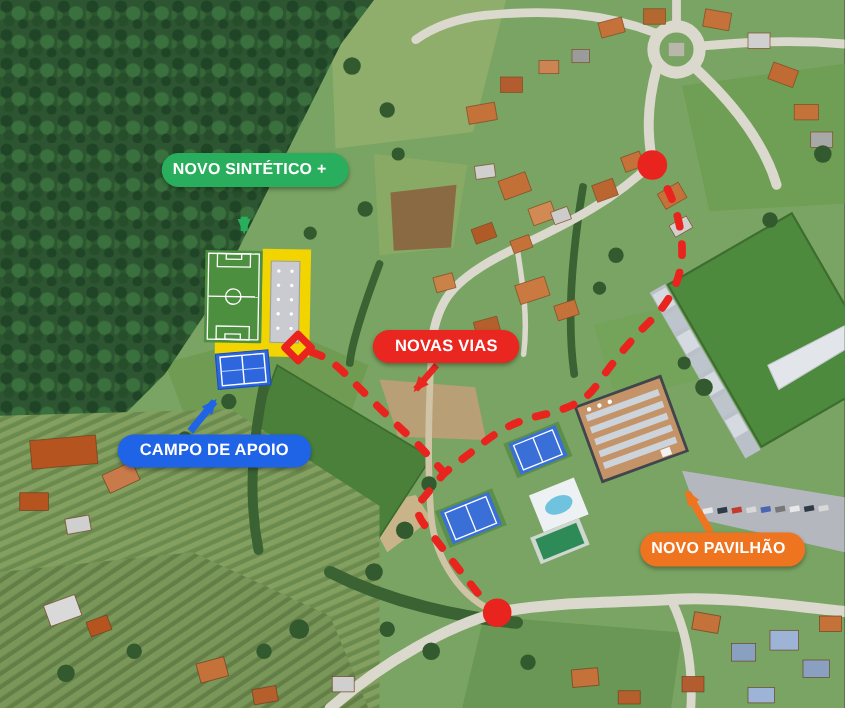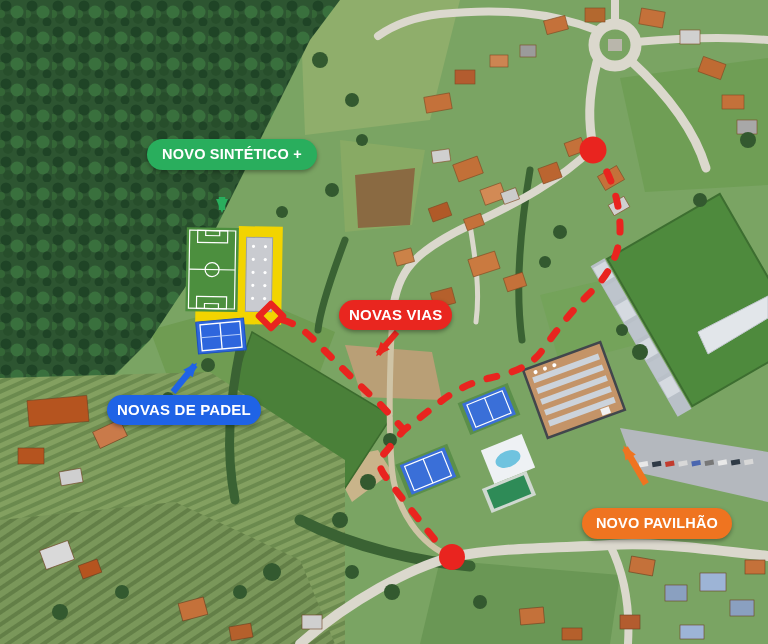--- a/index.html
+++ b/index.html
@@ -2,26 +2,26 @@
 <html><head>
 <meta charset="utf-8">
 <style>
   html,body{margin:0;padding:0;background:#222;}
   .stage{
     position:relative;width:768px;height:644px;overflow:hidden;
     font-family:"Liberation Sans",sans-serif;background:#7aa463;
   }
   .stage svg{position:absolute;left:0;top:0;}
   .map-label{
-    position:absolute;color:#fff;font-weight:800;text-align:center;
+    position:absolute;color:#fff;font-weight:800;text-align:left;
     border-radius:20px;box-shadow:0 2px 4px rgba(0,0,0,.35);
     line-height:1.3;letter-spacing:.2px;white-space:nowrap;
   }
   .lbl-2line{padding:6px 10px;font-size:14.5px;}
-  .lbl-1line{padding:5px 10px;font-size:15px;}
+  .lbl-1line{padding:5px 20px;font-size:15px;}
 </style>
 </head>
 <body>
 
 <div class="stage">
 
   <svg width="768" height="644" viewBox="0 0 768 644">
     <defs>
       <pattern id="trees" width="26" height="26" patternUnits="userSpaceOnUse">
         <rect width="26" height="26" fill="#2d5531"></rect>
@@ -298,19 +298,19 @@
     <path d="M173,392 L195,365" stroke="#1f63e6" stroke-width="6.5" marker-end="url(#ah-blue)" style="stroke: rgb(31, 99, 230);"></path>
     <path d="M646,484 L625,448" stroke="#ef7420" stroke-width="6.5" marker-end="url(#ah-orange)" style="stroke: rgb(239, 116, 32);"></path>
   </svg>
 
   <div class="map-label lbl-2line" style="left: 147px; top: 139px; width: 150px; background-color: rgb(41, 174, 93);">
     <div>NOVO SINTÉTICO +</div>
   </div>
 
   <div class="map-label lbl-1line" style="left: 339px; top: 300px; background-color: rgb(233, 38, 31);">NOVAS VIAS</div>
 
-  <div class="map-label lbl-1line" style="left: 107px; top: 395px; background-color: rgb(31, 99, 230);">NOVAS DE PADEL</div>
-
-  <div class="map-label lbl-2line" style="left: 582px; top: 484px; width: 130px; background-color: rgb(239, 116, 32); margin-top: 24px;">
+  <div class="map-label lbl-1line" style="left: 107px; top: 395px; background-color: rgb(31, 99, 230);">CAMPO DE APOIO</div>
+
+  <div class="map-label lbl-2line" style="left: 582px; top: 484px; width: 130px; background-color: rgb(239, 116, 32);">
     <div>NOVO PAVILHÃO</div>
   </div>
 
 </div>
 
 </body></html>

